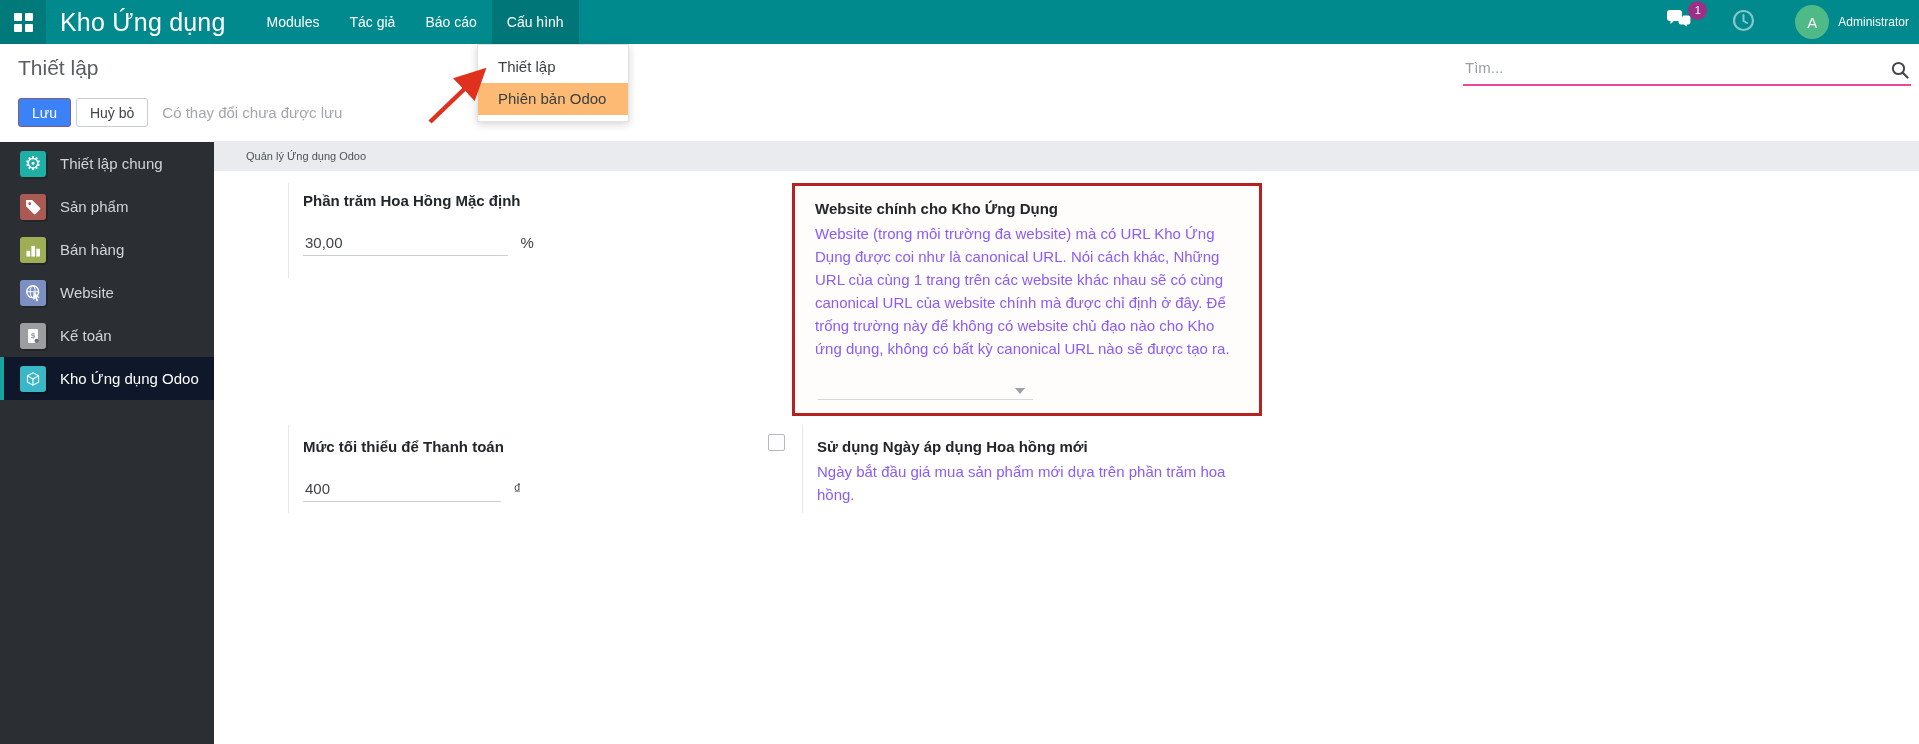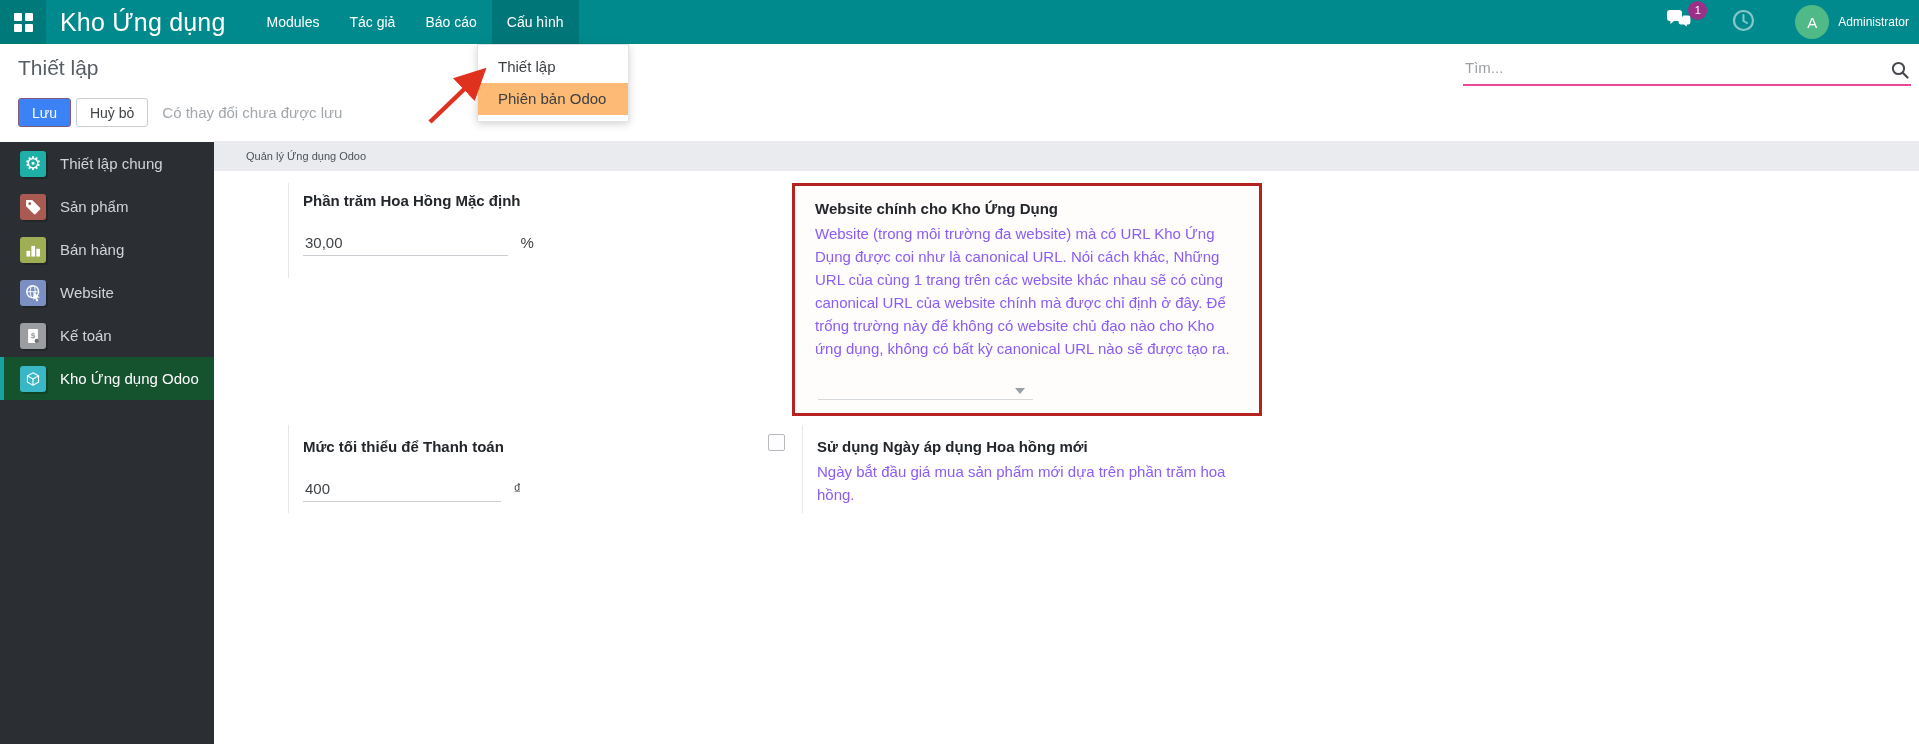--- a/index.html
+++ b/index.html
@@ -40,21 +40,21 @@
     border-bottom:2px solid #ec4899;}
   .search input{border:none;outline:none;width:400px;font-size:15px;color:#555;
     background:transparent;padding:7px 0 0 2px;font-family:inherit;}
   .search input::placeholder{color:#9aa0a5;}
   .search-icon{position:absolute;right:2px;top:9px;cursor:pointer;}
 
   
   .sidebar{position:absolute;left:0;top:142px;width:214px;height:602px;background:#2b2f33;}
   .side-item{position:relative;height:43px;display:flex;align-items:center;
     padding-left:20px;cursor:pointer;color:#d0d4d7;font-size:15px;}
-  .side-item.active{background:#14532d;color:#fff;}
+  .side-item.active{background:#0f172a;color:#fff;}
   .side-item.active::before{content:"";position:absolute;left:0;top:0;bottom:0;width:4px;
     background:#17a3a0;}
   .side-icon{width:26px;height:26px;border-radius:3px;margin-right:14px;flex:0 0 26px;
     display:flex;align-items:center;justify-content:center;box-shadow:2px 2px 0 rgba(0,0,0,0.18);}
   .ic-general{background:#1eafa6;}
   .ic-product{background:#a85a53;}
   .ic-sales{background:#9fad55;}
   .ic-website{background:#7b8fc3;}
   .ic-account{background:#9b9da0;}
   .ic-apps{background:#39b7c6;}

